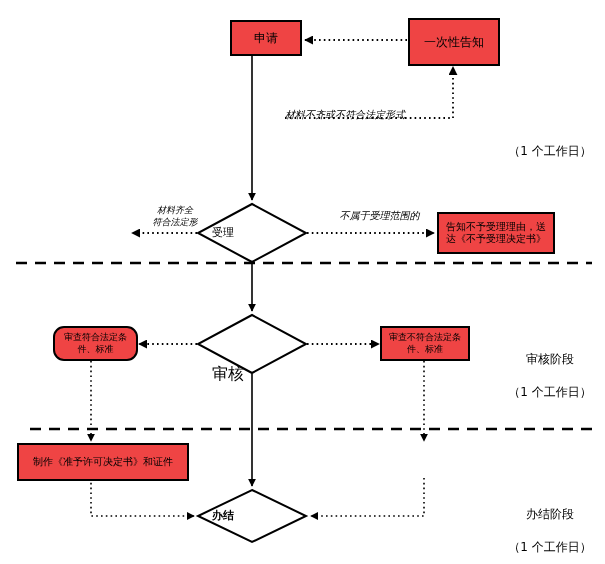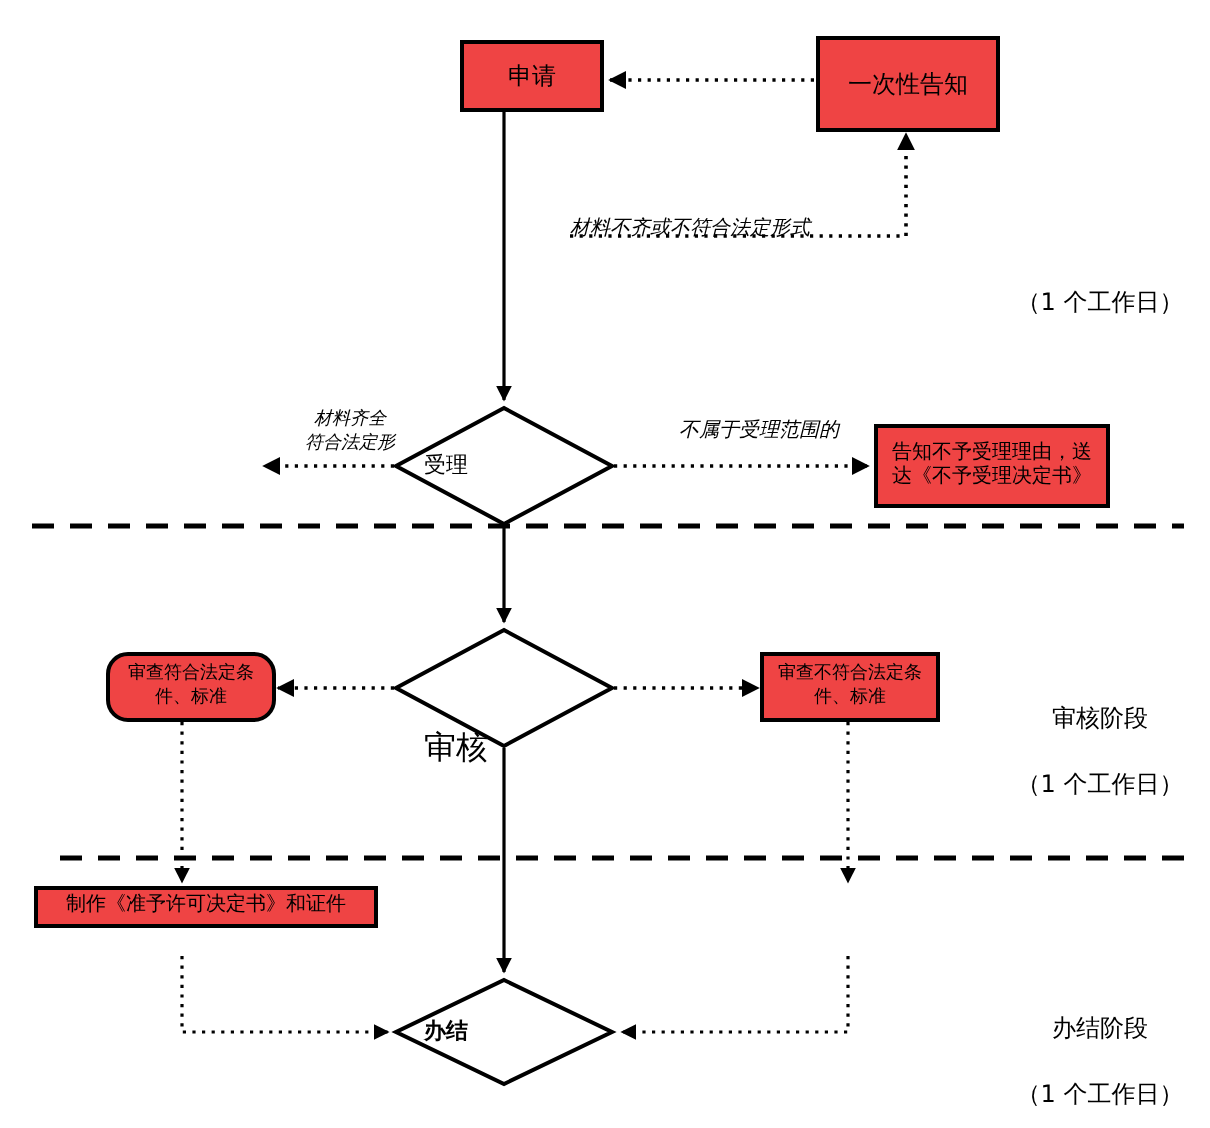--- a/index.html
+++ b/index.html
@@ -140,21 +140,21 @@
   <div class="node-box" style="left:53px; top:326px; width:85px; height:35px; font-size:9px;border-radius:11px;">
     <span class="txt">审查符合法定条
 件、标准</span>
   </div>
 
   <div class="node-box" style="left:380px; top:326px; width:90px; height:35px; font-size:9px;">
     <span class="txt">审查不符合法定条
 件、标准</span>
   </div>
 
-  <div class="node-box" style="left:17px; top:443px; width:172px; height:21px; font-size:10px;">
+  <div class="node-box" style="left:17px; top:443px; width:172px; height:38px; font-size:10px;">
     <span class="txt">制作《准予许可决定书》和证件</span>
   </div>
 
 
   <div class="diamond-text" style="left:212px; top:225px; width:80px; font-size:11px;">
     <span>受理</span>
   </div>
 
   <div class="diamond-text" style="left:212px; top:336px; width:80px; font-size:16px;margin-top:28px;">
     <span>审核</span>

